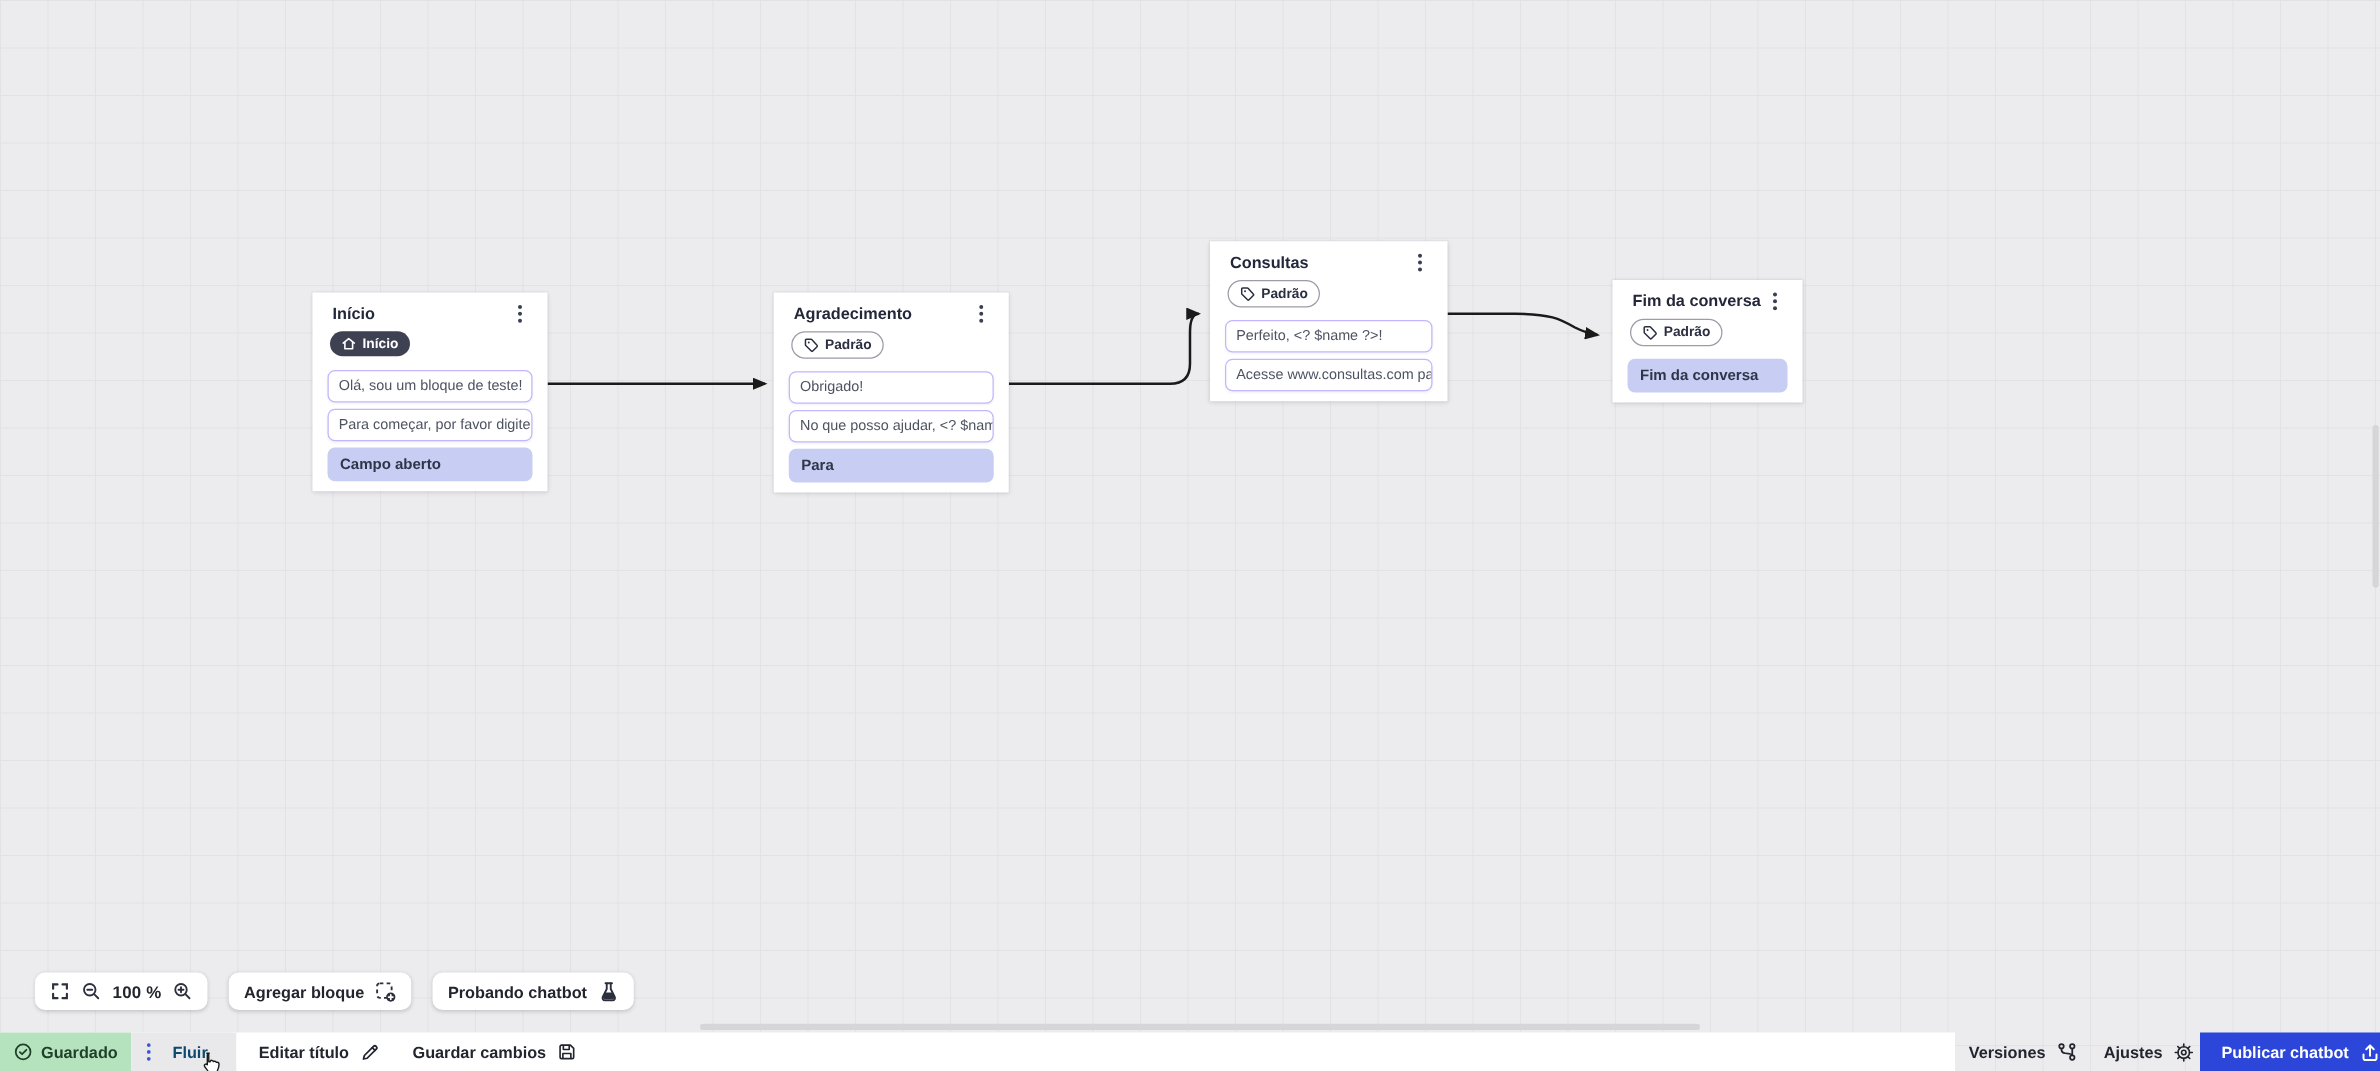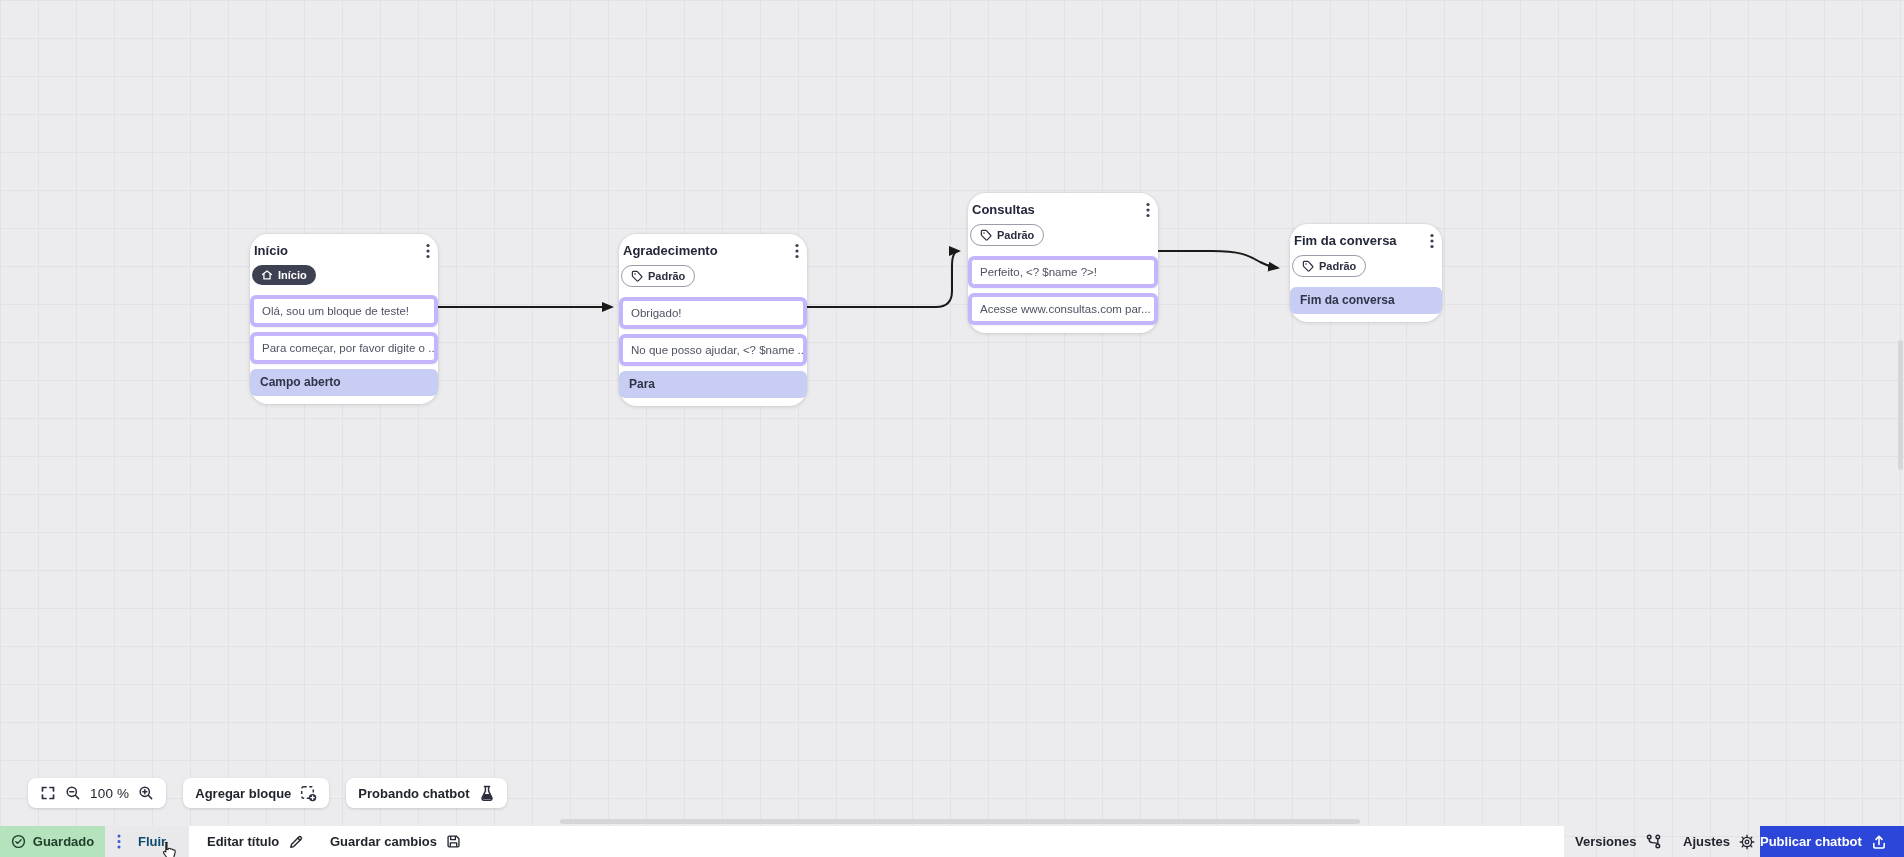--- a/index.html
+++ b/index.html
@@ -13,23 +13,23 @@
     background-size:38px 38px;
     position:relative;
     color:#23273a;
   }
   svg { display:block; }
 
   
   .node {
     position:absolute;
     background:#fff;
-    border-radius:18px;
+    border-radius:0;
     box-shadow:0 1px 4px rgba(40,44,63,.14), 0 0 0 1px rgba(40,44,63,.03);
-    padding:9px 0 8px;
+    padding:9px 12px 8px;
     z-index:3;
   }
   .node-inicio        { left:250px;  top:234px; width:188px; }
   .node-agradecimento { left:619px;  top:234px; width:188px; }
   .node-consultas     { left:968px;  top:193px; width:190px; }
   .node-fim           { left:1290px; top:224px; width:152px; }
 
   .node-header { display:flex; align-items:flex-start; justify-content:space-between; padding:0 2px 0 4px; }
   .node-title  { font-size:13px; font-weight:700; color:#23273a; line-height:16px; }
   .kebab { width:16px; height:16px; display:flex; align-items:center; justify-content:center; cursor:pointer; color:#3a3f51; }
@@ -39,21 +39,21 @@
     display:inline-flex; align-items:flex-start; gap:5px;
     font-size:11px; font-weight:700; line-height:12px;
     border-radius:11px; padding:4px 9px;
   }
   .badge-dark    { background:#3d4152; color:#fff; }
   .badge-outline { background:#fff; color:#2b2f40; border:1px solid #9a9ca8; }
 
   .msg-list { margin-top:10px; }
   .msg {
     background:#fff;
-    border:4px solid #c4b5fd;
+    border:1px solid #c4b5fd;
     box-shadow:0 1px 2px rgba(40,44,63,.06);
     border-radius:6px;
     padding:5px 8px;
     font-size:11.5px;
     line-height:14px;
     color:#4e5362;
     margin-top:5px;
     white-space:nowrap; overflow:hidden;
   }
   .msg-highlight {
@@ -74,21 +74,21 @@
   .toolbar { position:absolute; left:28px; top:778px; display:flex; gap:17px; z-index:5; }
   .pill {
     height:30px; background:#fff; border-radius:8px;
     box-shadow:0 1px 3px rgba(40,44,63,.18);
     display:flex; align-items:center; gap:9px;
     padding:0 12px;
     font-size:13px; font-weight:600; color:#22252e;
     cursor:pointer;
   }
   .pill .icon-btn { display:flex; align-items:center; justify-content:center; cursor:pointer; color:#2b2f3e; }
-  .zoom-value { font-size:13.5px; font-weight:400; letter-spacing:.2px; }
+  .zoom-value { font-size:13.5px; font-weight:700; letter-spacing:.2px; }
 
   
   .h-scrollbar { position:absolute; left:560px; top:819px; width:800px; height:5px; border-radius:3px; background:#d6d6da; z-index:4; }
   .v-scrollbar { position:absolute; right:1px; top:340px; width:5px; height:130px; border-radius:3px; background:#d6d6da; z-index:4; }
 
   
   .statusbar {
     position:absolute; left:0; bottom:0; width:1564px; height:31px;
     background:#fff; z-index:6;
     font-size:13px; font-weight:600; color:#22252e;
@@ -98,21 +98,21 @@
   .flow-tab   { left:105px; width:84px; background:#e9e9eb; padding:0 12px; cursor:pointer; }
   .flow-kebab { color:#3b55d9; display:flex; align-items:center; }
   .flow-label { color:#0c4a6e; margin-left:17px; font-weight:600; }
   .bar-btn { gap:9px; cursor:pointer; }
   .edit-title   { left:207px; }
   .save-changes { left:330px; }
   .versions     { left:1575px; }
   .settings     { left:1683px; }
   .publish-btn {
     left:1760px; width:144px; background:#2b46d9; color:#fff;
-    justify-content:flex-start; gap:9px; font-weight:700; cursor:pointer;
+    justify-content:flex-end; gap:9px; font-weight:700; cursor:pointer;
   }
 
   
   .cursor { position:absolute; left:160px; top:841px; z-index:10; pointer-events:none; }
 </style>
 </head>
 <body>
 
 <svg class="connectors" width="1904" height="857" viewBox="0 0 1904 857">
   <defs>

